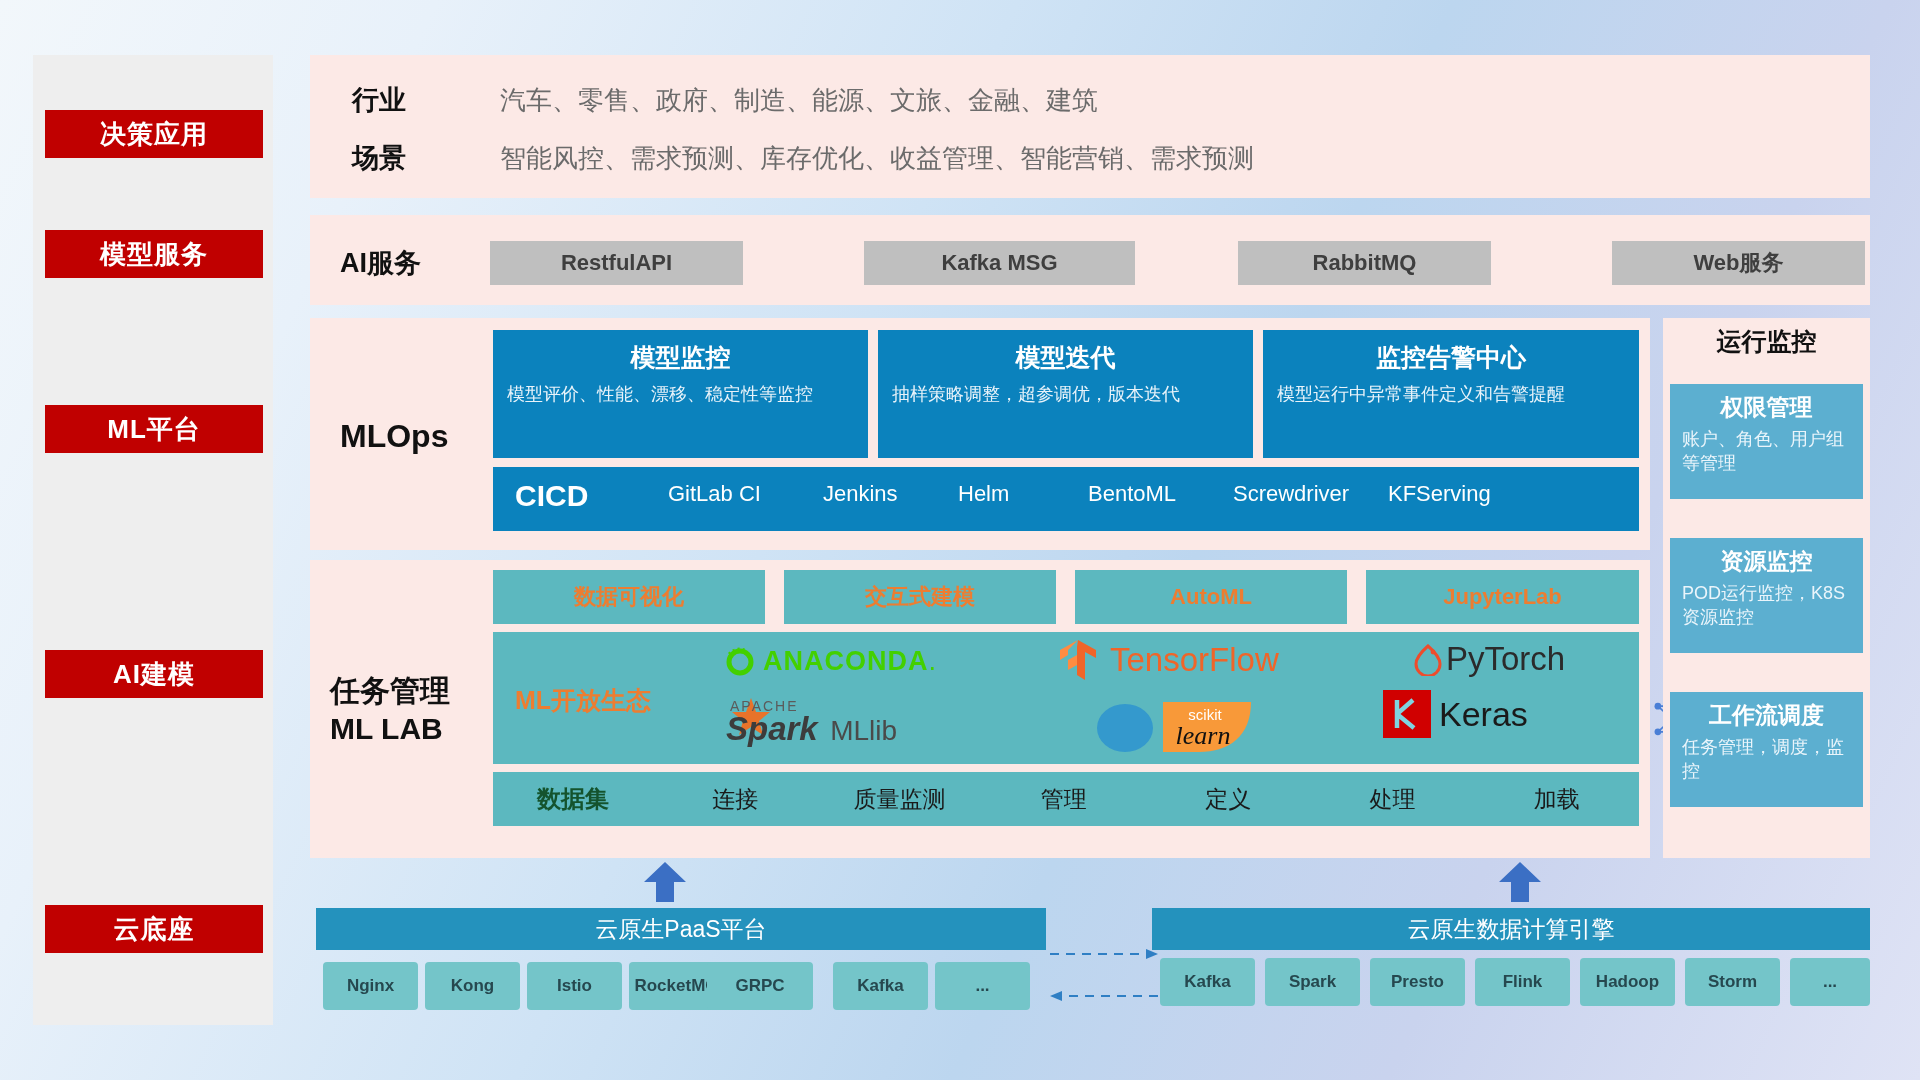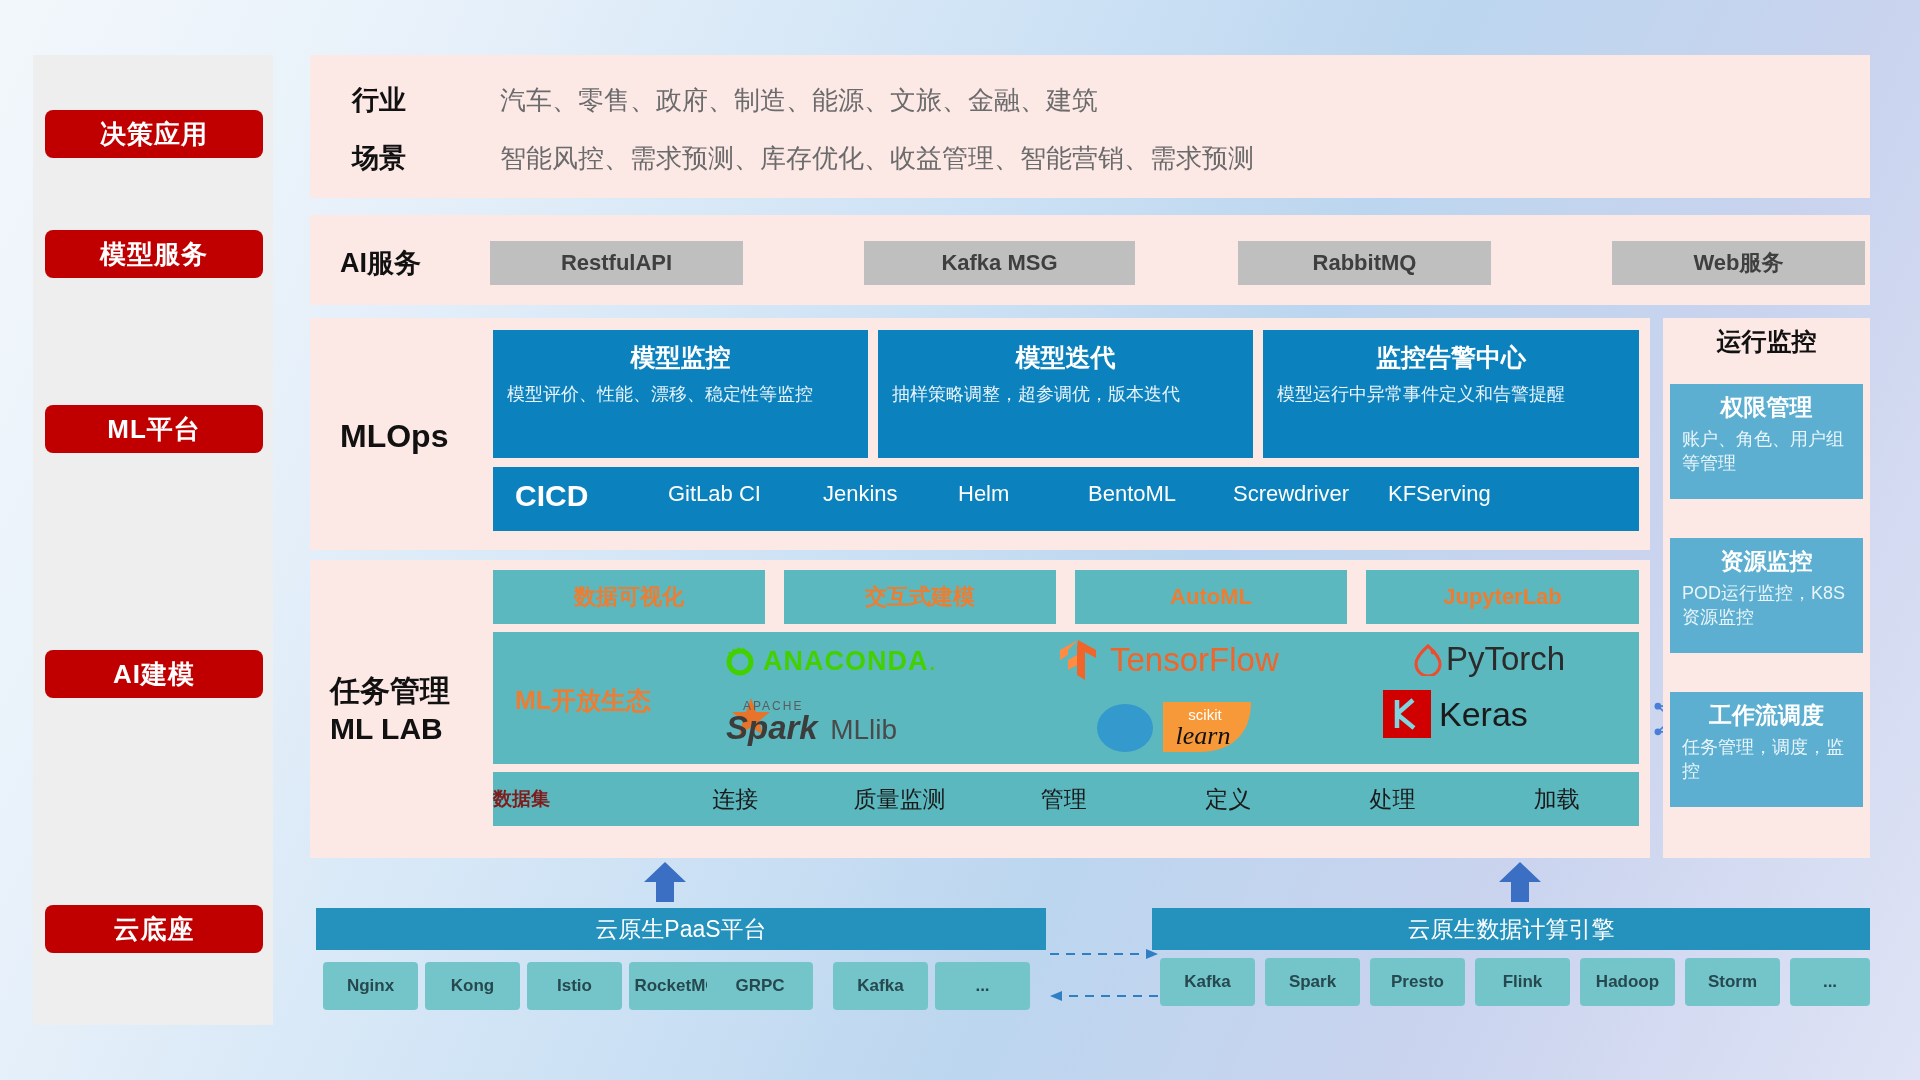--- a/index.html
+++ b/index.html
@@ -3,21 +3,21 @@
 <meta charset="utf-8">
 <style>
   html,body{margin:0;padding:0;}
   body{
     width:1920px;height:1080px;position:relative;overflow:hidden;
     font-family:"Liberation Sans","DejaVu Sans",sans-serif;
     background:linear-gradient(115deg,#f2f7fb 0%,#e8f1fa 18%,#cfe3f5 42%,#bcd6ef 60%,#c9d3ee 78%,#dfe3f5 100%);
   }
   
   #left-rail{position:absolute;left:33px;top:55px;width:240px;height:970px;background:#eeeeee;}
-  .rail-btn{position:absolute;left:45px;width:218px;height:48px;background:#c00000;border-radius:8px;
+  .rail-btn{position:absolute;left:45px;width:218px;height:48px;background:#c00000;border-radius:0;
     color:#fff;font-size:26px;font-weight:bold;display:flex;align-items:center;justify-content:center;letter-spacing:1px;}
   
   #band-app{position:absolute;left:310px;top:55px;width:1560px;height:143px;background:#fce9e6;}
   #band-svc{position:absolute;left:310px;top:215px;width:1560px;height:90px;background:#fce9e6;}
   #band-ml{position:absolute;left:310px;top:318px;width:1340px;height:232px;background:#fce9e6;}
   #band-model{position:absolute;left:310px;top:560px;width:1340px;height:298px;background:#fce9e6;}
   #band-right{position:absolute;left:1663px;top:318px;width:207px;height:540px;background:#fce9e6;}
 
   .band-label{position:absolute;font-size:27px;font-weight:bold;color:#111;}
   .row-text{position:absolute;font-size:26px;color:#6b6b6b;white-space:nowrap;}
@@ -32,21 +32,21 @@
   #cicd-bar{position:absolute;left:493px;top:467px;width:1146px;height:64px;background:#0b82bd;color:#fff;}
   #cicd-bar .cicd-title{position:absolute;left:22px;top:12px;font-size:30px;font-weight:bold;}
   .cicd-item{position:absolute;top:14px;font-size:22px;line-height:1.15;width:112px;}
 
   .teal-top{position:absolute;top:570px;height:54px;background:#5cb8bf;color:#ed7d31;
     font-size:22px;font-weight:bold;display:flex;align-items:center;justify-content:center;}
   #eco-box{position:absolute;left:493px;top:632px;width:1146px;height:132px;background:#5cb8bf;}
   #eco-label{position:absolute;left:22px;top:52px;font-size:25px;font-weight:bold;color:#ed7d31;}
   #ds-bar{position:absolute;left:493px;top:772px;width:1146px;height:54px;background:#5cb8bf;
     display:flex;align-items:center;}
-  #ds-bar .ds-head{width:160px;color:#7f1d1d;font-size:19px;font-weight:bold;}
+  #ds-bar .ds-head{width:160px;text-align:center;color:#14532d;font-size:24px;font-weight:bold;}
   #ds-bar .ds-item{flex:1;text-align:center;color:#1a1a1a;font-size:23px;}
 
   
   #right-title{position:absolute;left:1663px;top:325px;width:207px;text-align:center;font-size:25px;font-weight:bold;color:#111;}
   .mon-card{position:absolute;left:1670px;width:193px;background:#5cafd0;color:#fff;}
   .mon-card .t{font-size:23px;font-weight:bold;text-align:center;margin:8px 0 5px;}
   .mon-card .d{font-size:18px;line-height:1.33;color:#eaf5fb;padding:0 12px 8px;}
 
   
   .cloud-bar{position:absolute;height:42px;background:#2492bd;color:#fff;font-size:23px;
@@ -180,21 +180,21 @@
       <path d="M26 7 C20 2 8 3 7 10 c-1 7 14 6 13 12 -1 6-12 7-17 2" fill="none" stroke="#3f6fc4" stroke-width="4.5" stroke-linecap="round"></path>
     </svg>
     <span class="lg-txt" style="font-size:31px;color:#1a1a1a;margin-left:1px">sas</span>
   </div>
 
   <div class="logo" style="left:225px;top:62px;">
     <svg width="52" height="58" viewBox="0 0 52 58">
       <polygon points="33,4 38,18 52,18 41,27 45,41 33,33 21,41 25,27 14,18 28,18" fill="#e8732a"></polygon>
     </svg>
     <div style="position:relative;margin-left:-44px">
-      <div style="font-size:12px;color:#5b5b5b;letter-spacing:2px;margin-bottom:-4px;margin-left:17px">APACHE</div>
+      <div style="font-size:14px;color:#5b5b5b;letter-spacing:2px;margin-bottom:-4px;margin-left:4px">APACHE</div>
       <span class="lg-txt" style="font-size:33px;color:#3c3c3c;font-style:italic">Spark</span>
       <span style="font-size:28px;color:#4a4a4a;font-weight:normal;margin-left:8px">MLlib</span>
     </div>
   </div>
 
   <div class="logo" style="left:600px;top:62px;">
     <svg width="170" height="62" viewBox="0 0 170 62">
       <ellipse cx="32" cy="34" rx="28" ry="24" fill="#3499cd"></ellipse>
       <path d="M70 8 h88 c0 34 -22 50 -52 50 h-36 z" fill="#f89939"></path>
       <text x="112" y="26" font-size="15" fill="#fff" font-family="Liberation Sans, sans-serif" text-anchor="middle">scikit</text>

